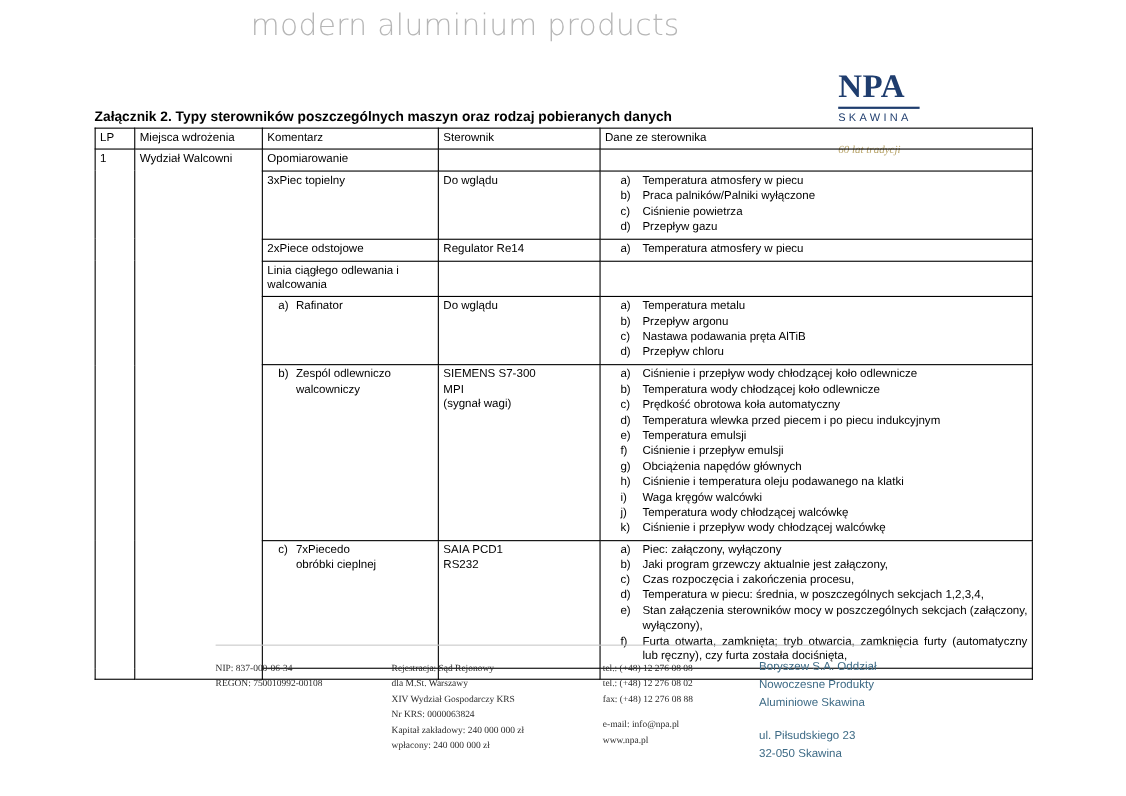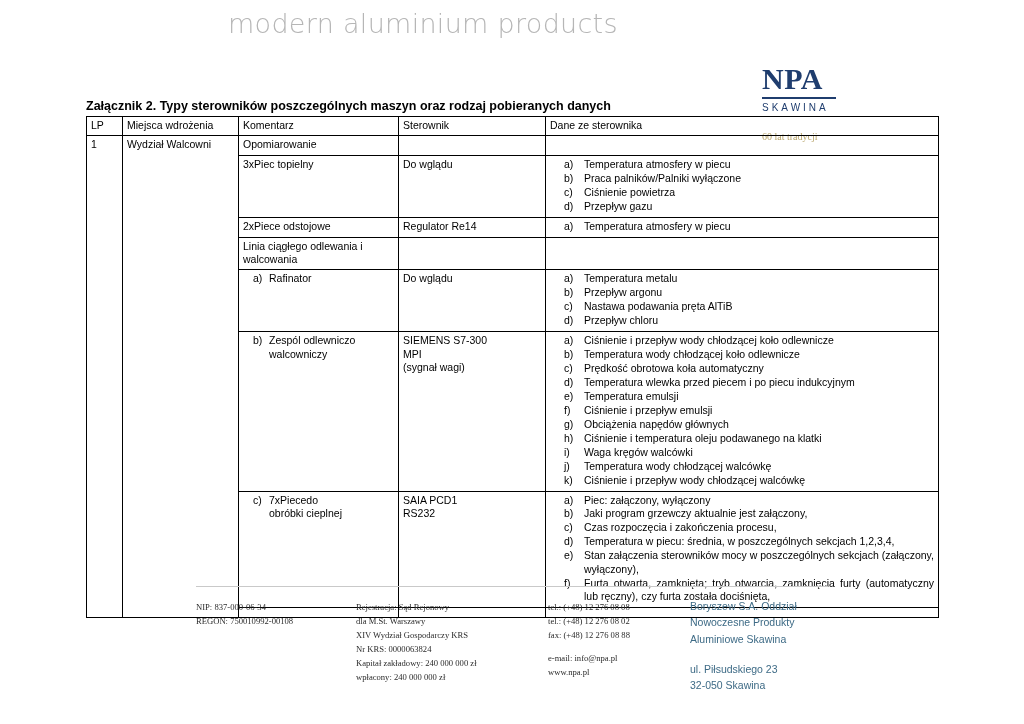--- a/index.html
+++ b/index.html
@@ -66,20 +66,21 @@
   .logo-skawina {
     font-size: 10px;
     color: #1f3d6e;
     letter-spacing: 3px;
     font-family: "Liberation Sans", sans-serif;
   }
   .logo-tagline {
     margin-top: 18px;
     font-size: 10px;
     color: #b8a46a;
+    font-style: italic;
     font-family: "Liberation Serif", serif;
   }
 
   
   .doc-title {
     position: absolute;
     left: 86px;
     top: 99px;
     font-size: 12.5px;
     font-weight: bold;

